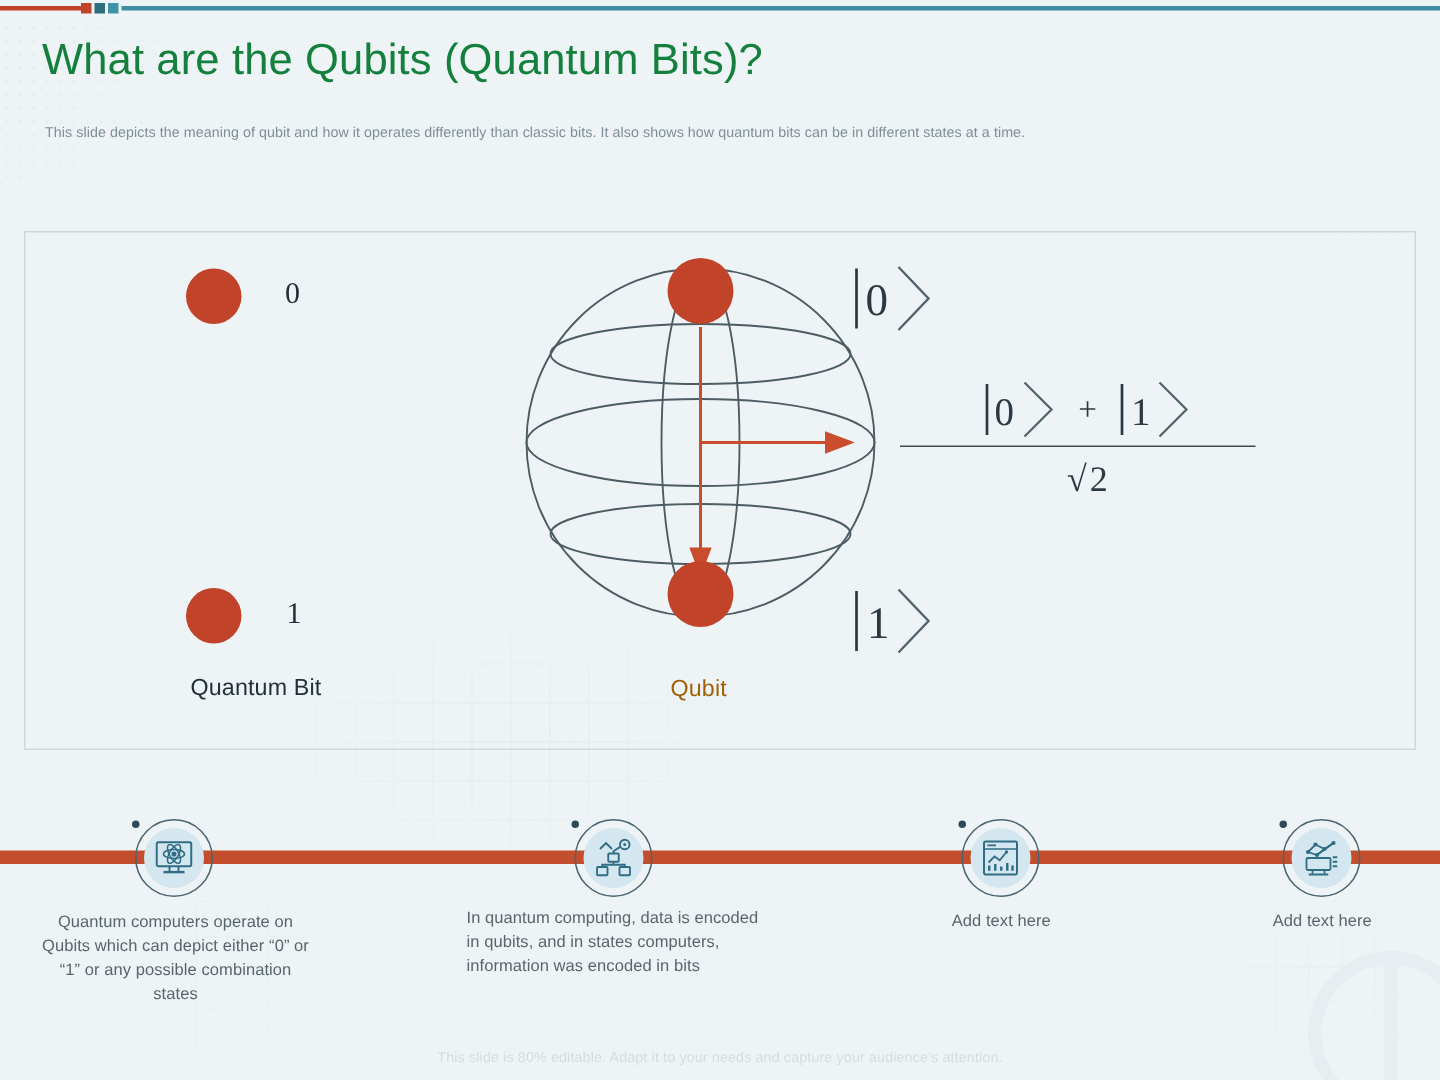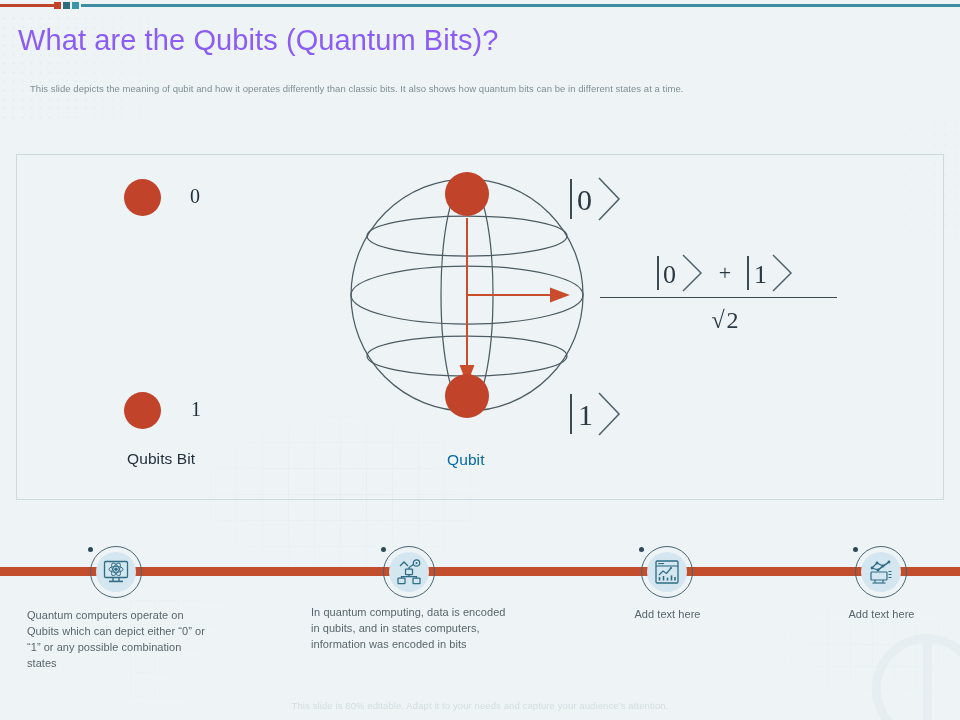--- a/index.html
+++ b/index.html
@@ -64,22 +64,22 @@
     margin-left:-4.5px;background:#e6eef1;
   }
 
   
   #topbar{position:absolute;left:0;top:0;width:960px;height:12px;}
   .bar-seg{position:absolute;height:2.5px;top:4px;}
   .bar-sq{position:absolute;width:7px;height:7px;top:1.5px;}
 
   
   #page-title{
-    position:absolute;left:18px;top:24px;
-    font-size:29px;font-weight:400;color:#8b5cf6;
+    position:absolute;left:28px;top:24px;
+    font-size:29px;font-weight:400;color:#15803d;
     letter-spacing:.1px;white-space:nowrap;
   }
   #page-subtitle{
     position:absolute;left:30px;top:83px;
     font-size:9.5px;color:#7f8e96;letter-spacing:.05px;white-space:nowrap;
   }
 
   
   #content-panel{
     position:absolute;left:16px;top:154px;width:926px;height:344px;
@@ -94,21 +94,21 @@
   .bit-label{
     position:absolute;font-size:20px;color:#22303a;
     font-family:"Liberation Serif", serif;
   }
   #classic-bit-caption{
     position:absolute;left:127px;top:450px;
     font-size:15.5px;color:#22303a;letter-spacing:.1px;
   }
   #qubit-caption{
     position:absolute;left:447px;top:451px;
-    font-size:15.5px;color:#0369a1;letter-spacing:.1px;
+    font-size:15.5px;color:#a16207;letter-spacing:.1px;
   }
 
   
   #bloch-sphere{position:absolute;left:340px;top:170px;width:260px;height:260px;}
 
   
   .ket{position:absolute;color:#2b3942;}
   .ket svg{display:block;overflow:visible;}
 
   
@@ -176,21 +176,21 @@
 <div id="page-subtitle">This slide depicts the meaning of qubit and how it operates differently than classic bits. It also shows how quantum bits can be in different states at a time.</div>
 
 <div id="content-panel"></div>
 
 <div class="bit-dot" style="left:124px;top:179px;"></div>
 <div class="bit-label" style="left:190px;top:185px;">0</div>
 
 <div class="bit-dot" style="left:124px;top:392px;"></div>
 <div class="bit-label" style="left:191px;top:398px;">1</div>
 
-<div id="classic-bit-caption">Qubits Bit</div>
+<div id="classic-bit-caption">Quantum Bit</div>
 <div id="qubit-caption">Qubit</div>
 
 <svg id="bloch-sphere" viewBox="0 0 260 260">
   <g fill="none" stroke="#4c5c63" stroke-width="1.25">
     <circle cx="127" cy="125" r="116"></circle>
     <ellipse cx="127" cy="66" rx="100" ry="20"></ellipse>
     <ellipse cx="127" cy="125" rx="116" ry="29"></ellipse>
     <ellipse cx="127" cy="186" rx="100" ry="20"></ellipse>
     <ellipse cx="127" cy="125" rx="26" ry="116"></ellipse>
   </g>
@@ -319,18 +319,18 @@
     <g fill="#2f6d85">
       <circle cx="5" cy="10" r="1.4"></circle>
         <circle cx="10" cy="5" r="1.4"></circle>
       <circle cx="16" cy="8" r="1.4"></circle>
         <circle cx="22" cy="4" r="1.4"></circle>
       <circle cx="11" cy="12" r="1.4"></circle>
     </g>
   </svg>
 </div>
 
-<div class="tl-caption" style="left:27px;top:607px;width:180px;">Quantum computers operate on Qubits which can depict either “0” or “1” or any possible combination states</div>
+<div class="tl-caption" style="left:27px;top:607px;width:180px;text-align:center;">Quantum computers operate on Qubits which can depict either “0” or “1” or any possible combination states</div>
 <div class="tl-caption" style="left:311px;top:604px;width:200px;">In quantum computing, data is encoded in qubits, and in states computers, information was encoded in bits</div>
 <div class="tl-caption centered" style="left:575px;top:606px;width:185px;">Add text here</div>
 <div class="tl-caption centered" style="left:789px;top:606px;width:185px;">Add text here</div>
 
 <div id="footer-note">This slide is 80% editable. Adapt it to your needs and capture your audience’s attention.</div>
 
 </body></html>

